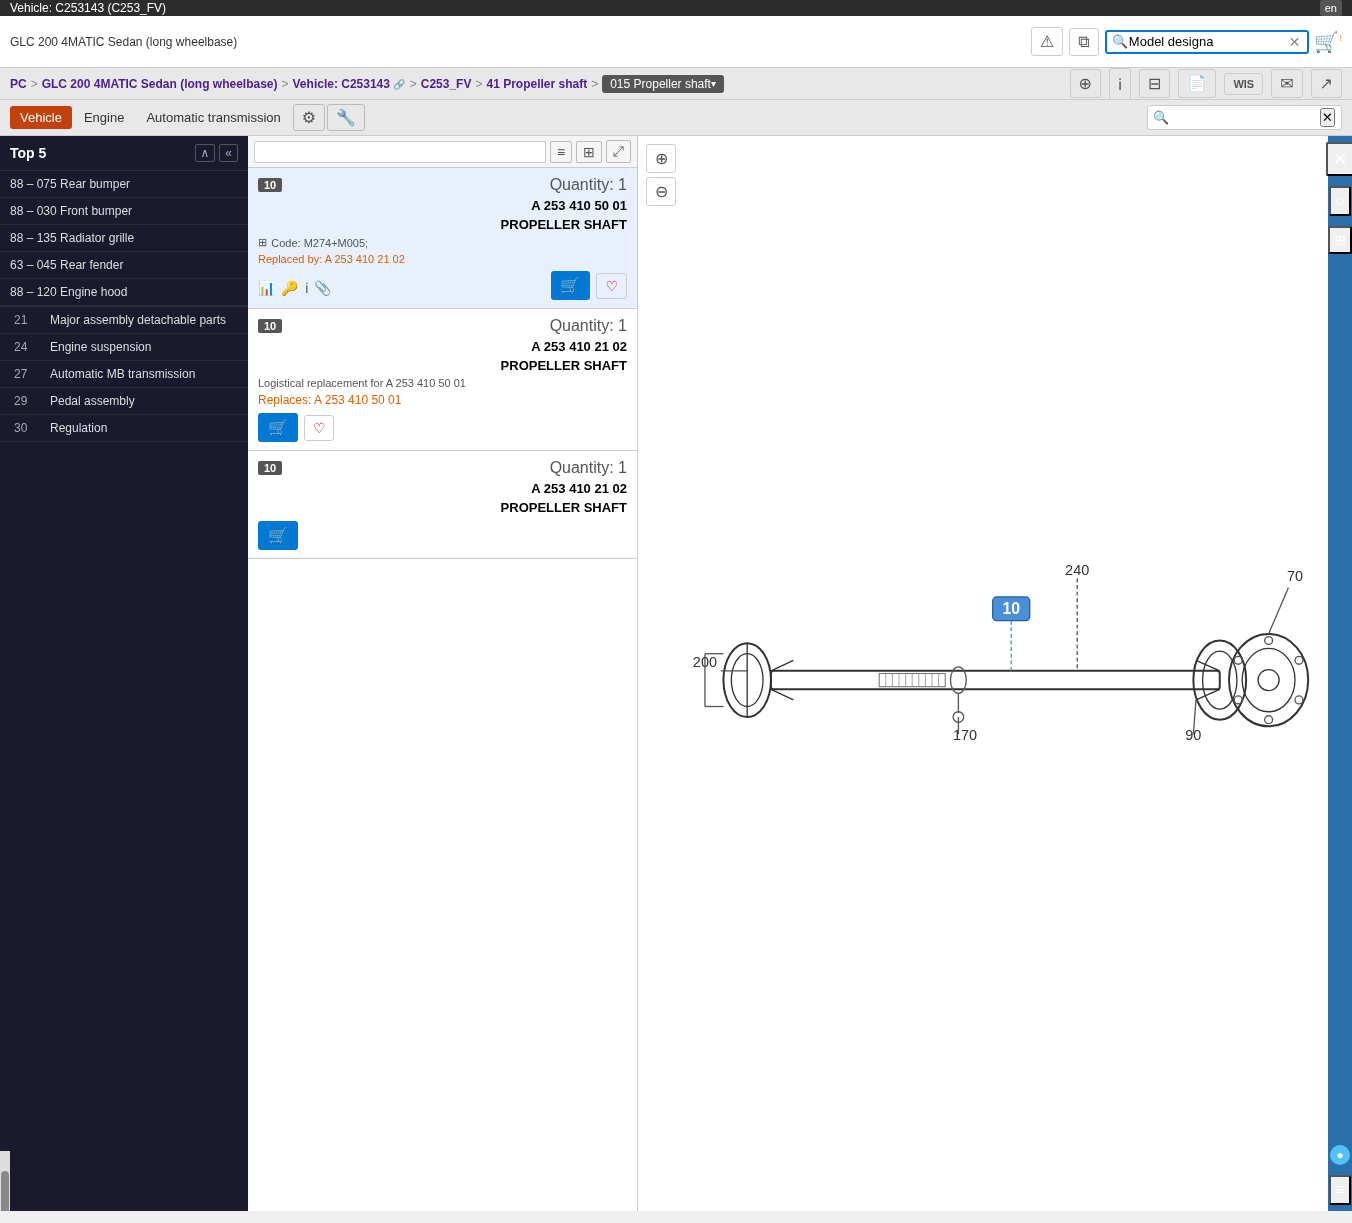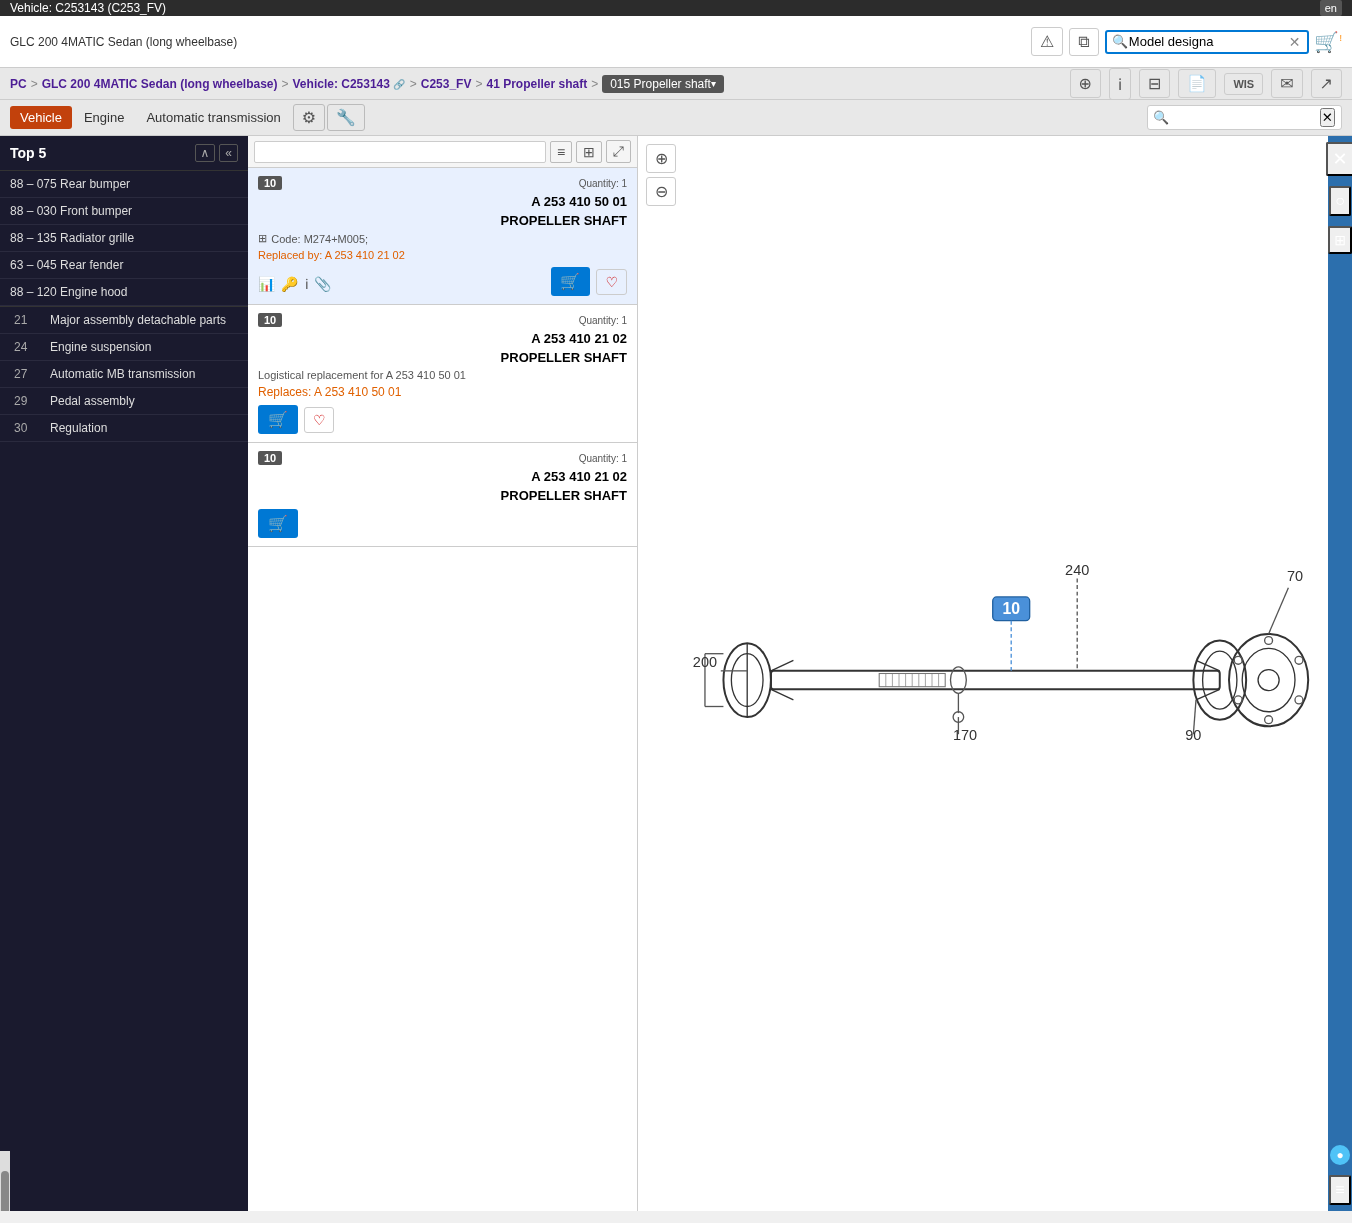--- a/index.html
+++ b/index.html
@@ -267,21 +267,21 @@
       margin-bottom: 4px;
     }
     .part-number-badge {
       background: #555;
       color: #fff;
       padding: 1px 6px;
       border-radius: 2px;
       font-size: 11px;
       font-weight: bold;
     }
-    .quantity-label { font-size: 10px; color: #555; }
+    .quantity-label { font-size: 16px; color: #555; }
     .part-name {
       font-weight: bold;
       font-size: 13px;
       margin-bottom: 4px;
       text-align: right;
     }
     .part-meta { font-size: 11px; color: #555; margin-bottom: 4px; display: flex; align-items: center; gap: 4px; }
     .part-replaced { font-size: 11px; color: #e06000; margin-bottom: 4px; }
     .part-logistical { font-size: 11px; color: #555; margin-bottom: 4px; }
     .part-replaces { font-size: 12px; color: #e06000; }

